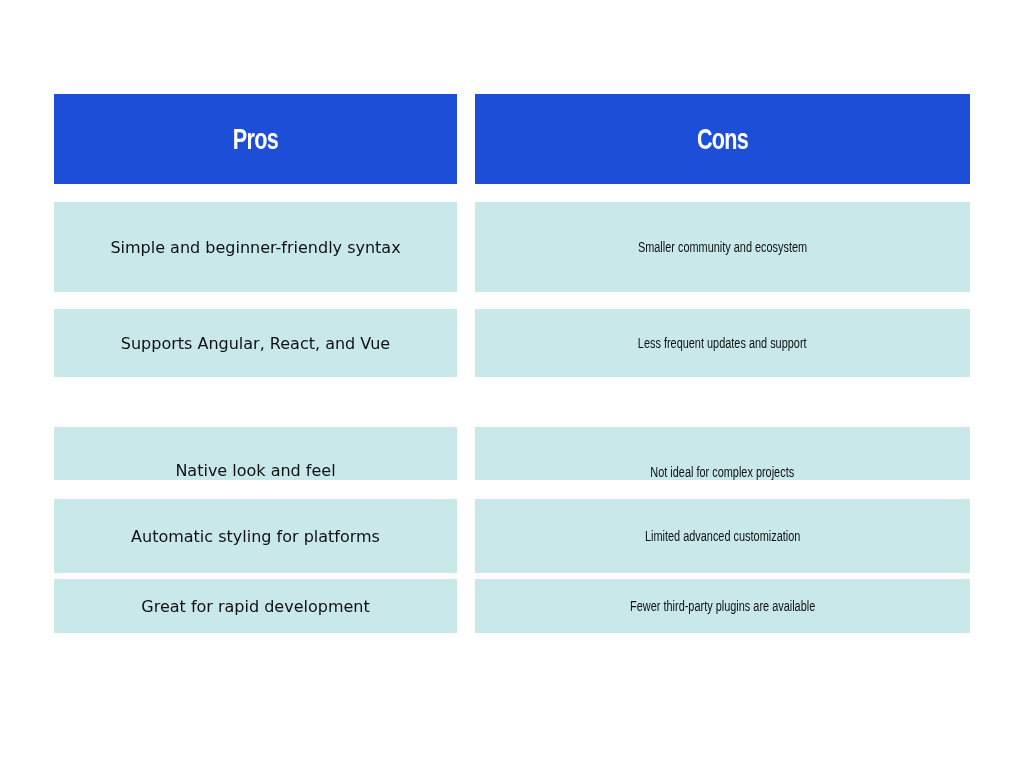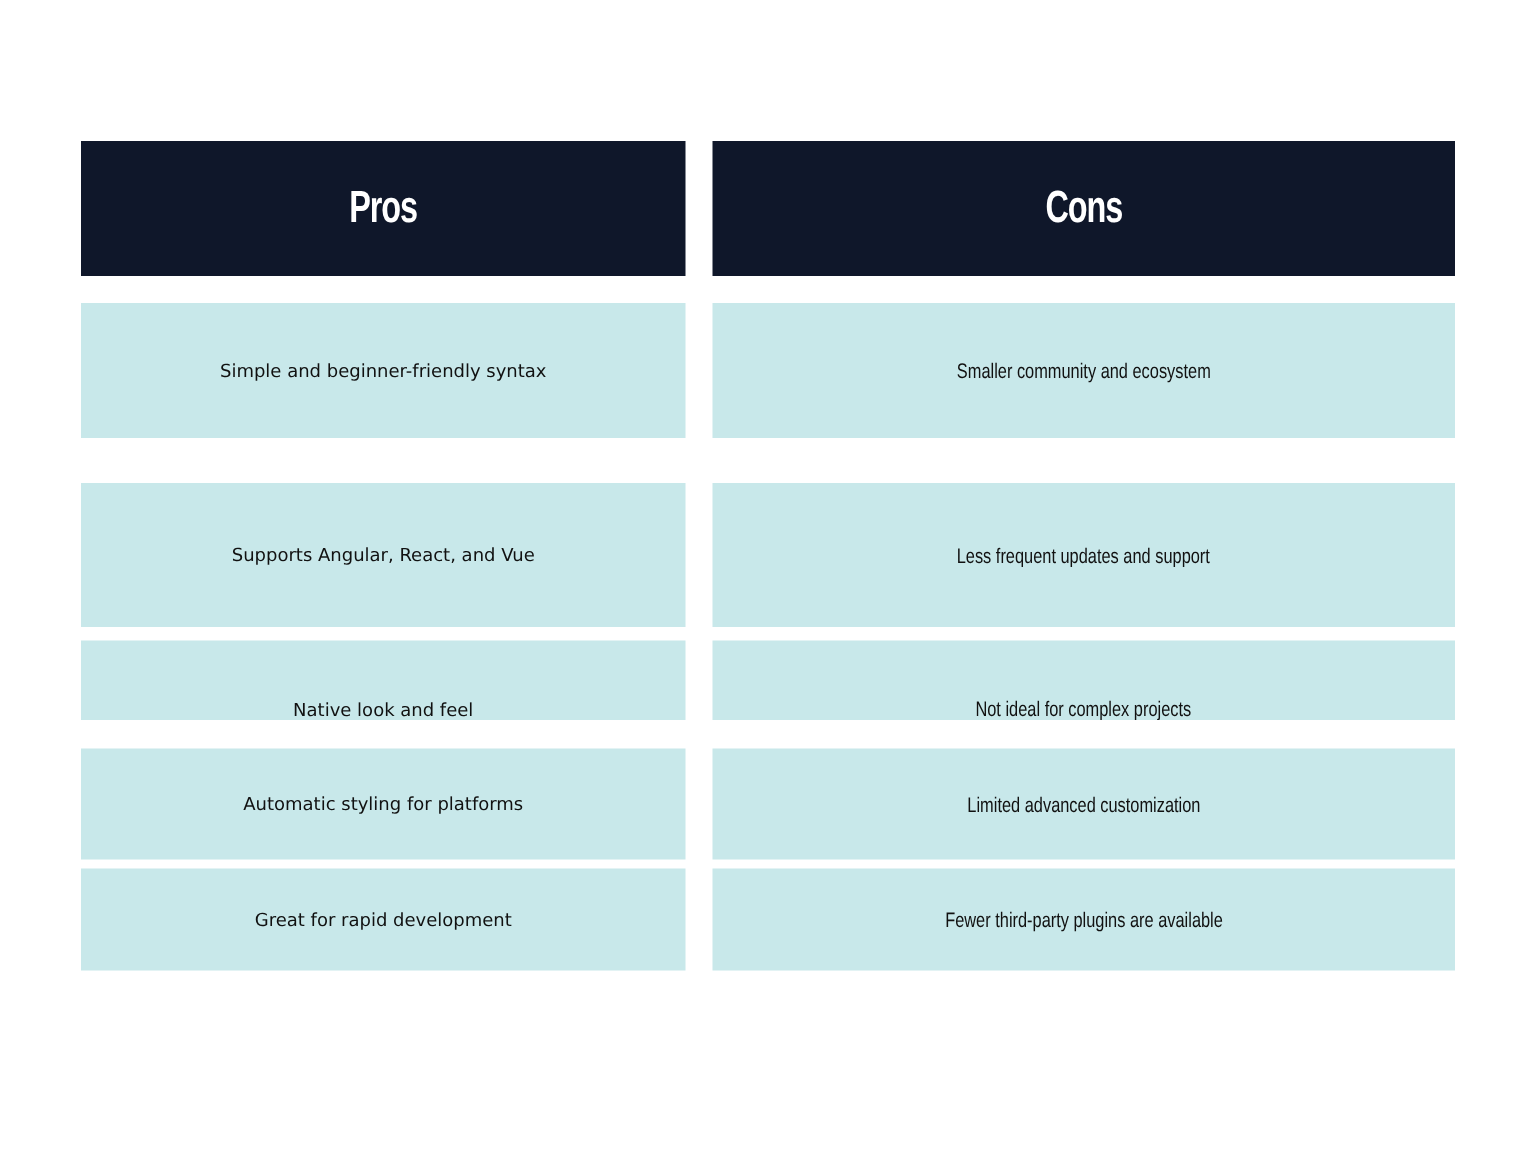--- a/index.html
+++ b/index.html
@@ -13,47 +13,47 @@
       position: absolute;
       display: flex;
       align-items: center;
       justify-content: center;
       text-align: center;
       box-sizing: border-box;
     }
     .col-left { left: 54px; width: 403px; }
     .col-right { left: 475px; width: 495px; }
     .header {
-      background: #0f172a;
+      background: #1d4ed8;
       color: #ffffff;
       top: 94px; height: 90px;
       font-family: "Liberation Sans", sans-serif;
       font-size: 30px;
       font-weight: bold;
       letter-spacing: -1px;
     }
     .header span { display: inline-block; transform: scaleX(0.72); }
     .row { background: #c8e8ea; color: #111111; }
     .pro-text {
       font-family: "DejaVu Sans", sans-serif;
-      font-size: 12px;
+      font-size: 16px;
       font-weight: normal;
     }
     .con-text {
       font-family: "Liberation Sans", sans-serif;
       font-size: 14px;
       display: inline-block;
       transform: scaleX(0.78);
       white-space: nowrap;
     }
     .r0 { top: 202px; height: 90px; }
-    .r1 { top: 322px; height: 96px; justify-content: center; }
+    .r1 { top: 309px; height: 68px; justify-content: center; }
     .r2 { top: 427px; height: 53px; align-items: flex-end; }
     .r3 { top: 499px; height: 74px; }
-    .r4 { top: 579px; height: 68px; }
+    .r4 { top: 579px; height: 54px; }
   </style>
 </head>
 <body>
 
 <div>
   <div class="cell header col-left">
     <span>Pros</span>
   </div>
   <div class="cell header col-right">
     <span>Cons</span>

